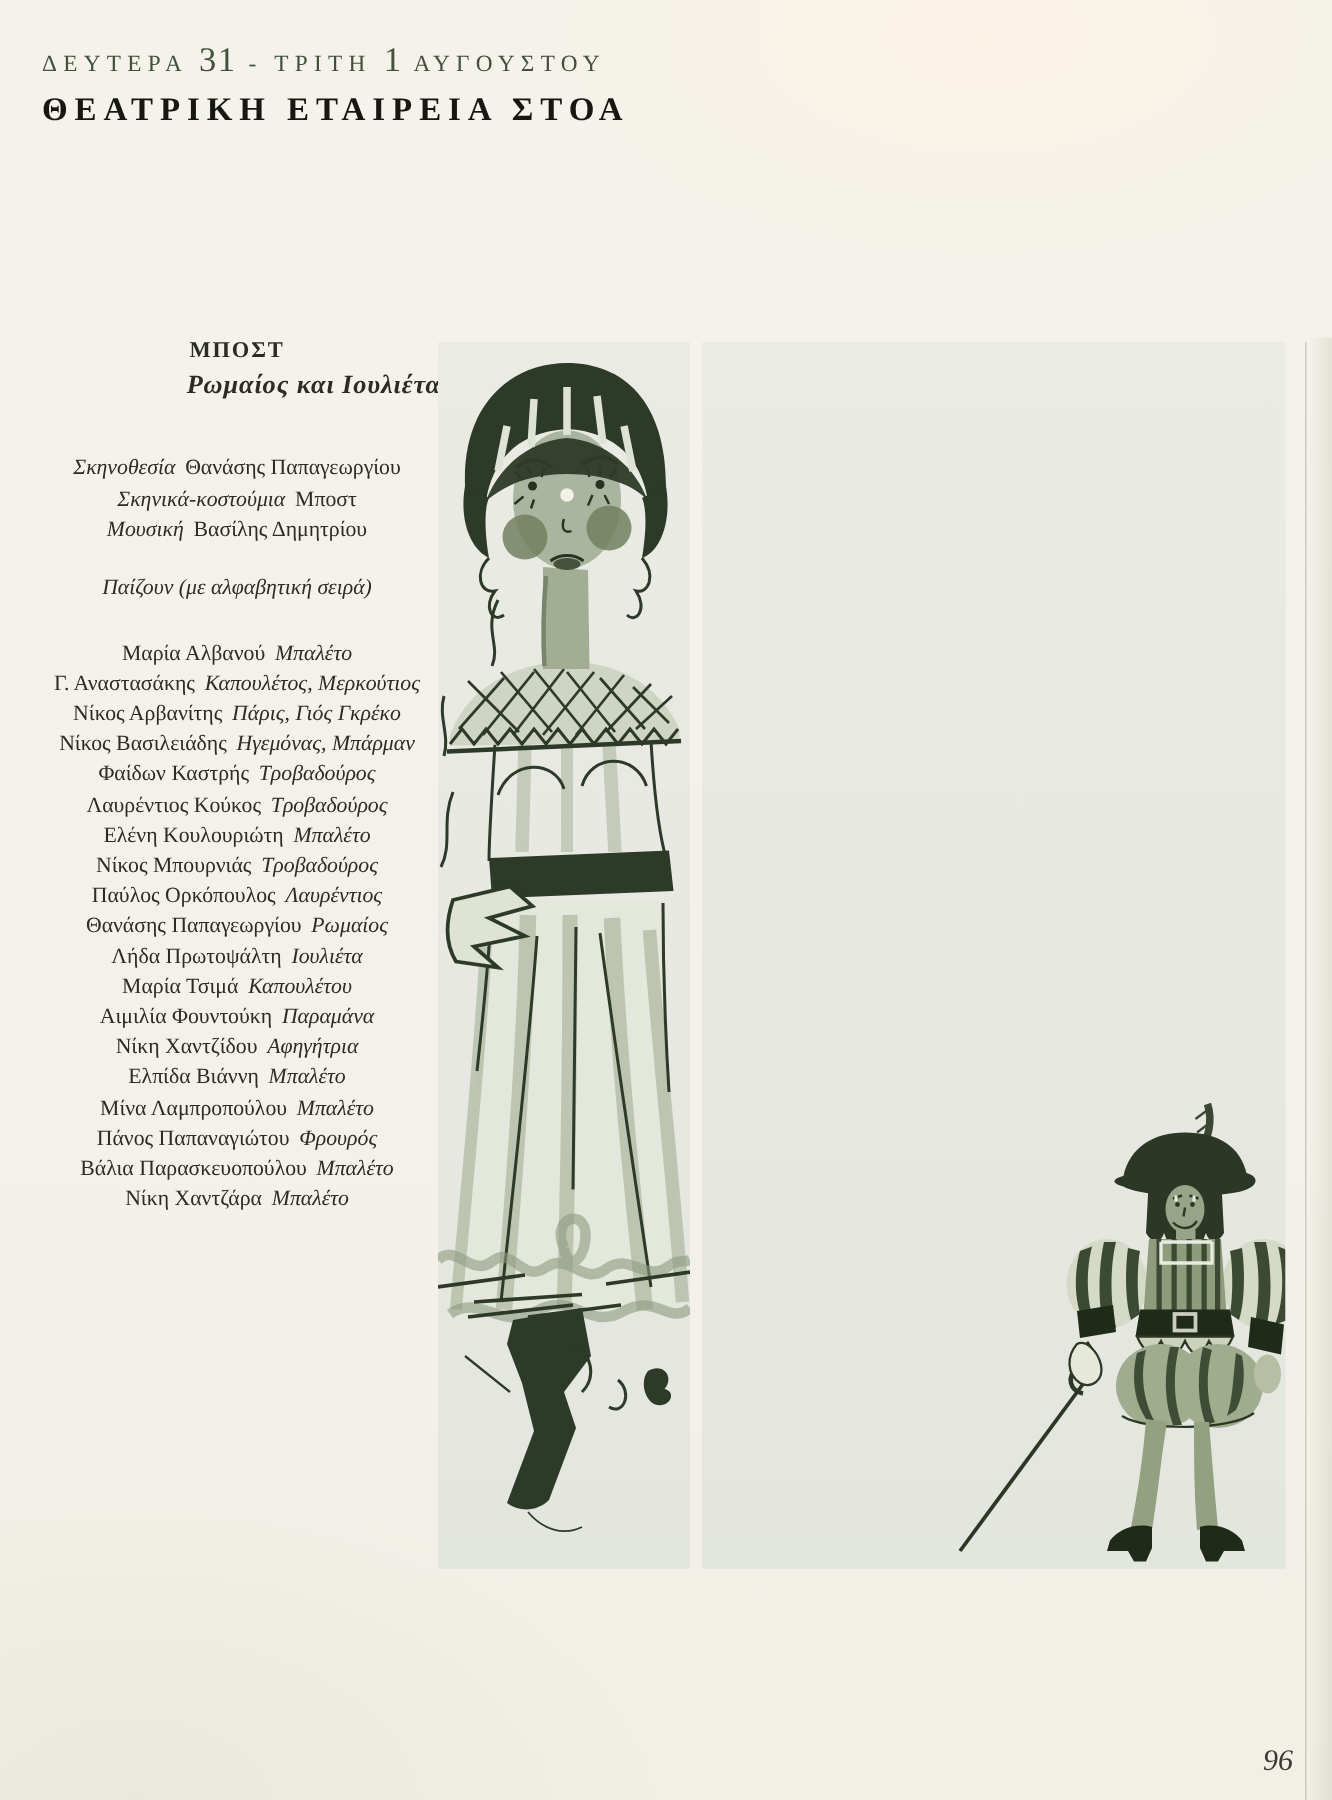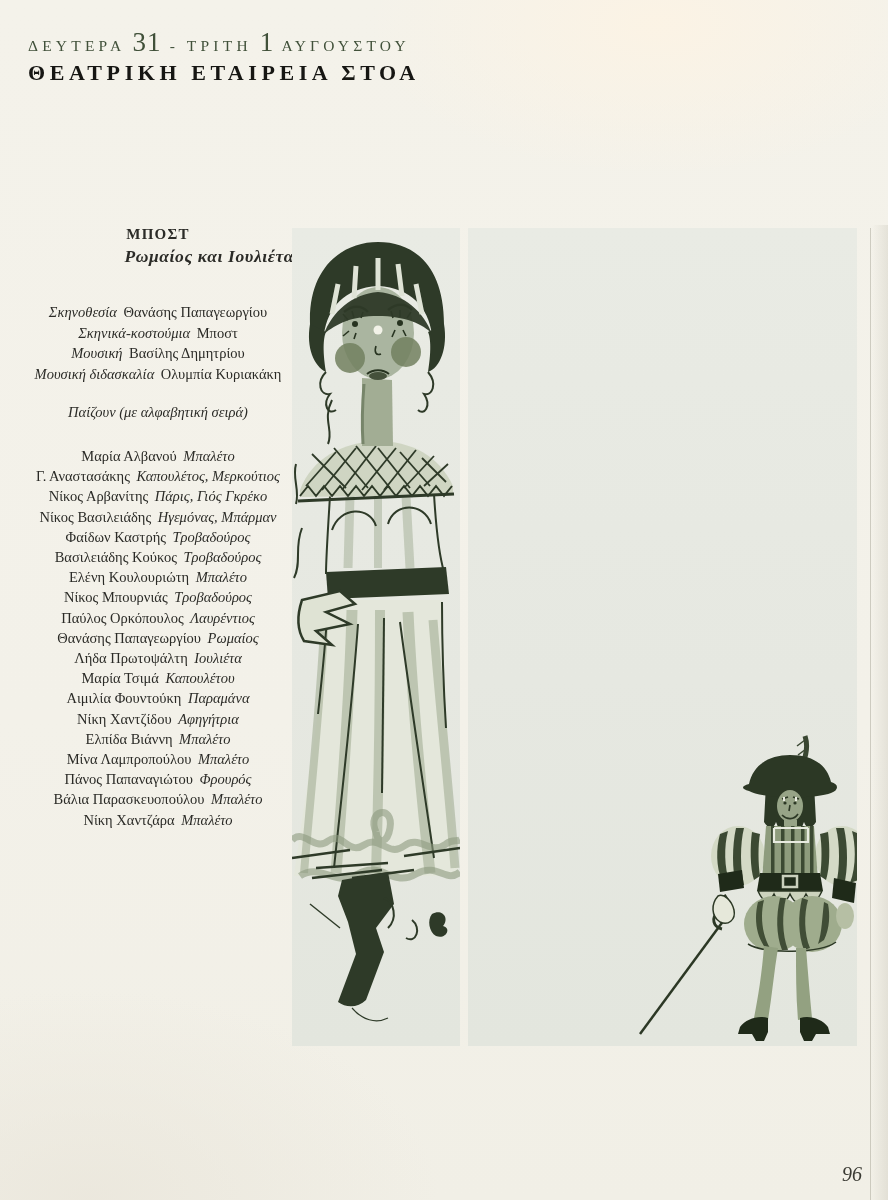--- a/index.html
+++ b/index.html
@@ -16,21 +16,21 @@
     color:#2b2b27;
   }
   
   .edge-strip{position:absolute;top:225px;right:0;width:16px;height:975px;
     background:linear-gradient(90deg,rgba(0,0,0,0),rgba(150,145,128,.16));}
   .edge-line{position:absolute;top:228px;right:17px;width:1px;height:972px;background:rgba(120,116,100,.30);}
 
   
   .date-line{position:absolute;left:28px;top:27px;color:#41513a;
     font-size:15.5px;letter-spacing:4.2px;white-space:nowrap;}
-  .date-line .num{font-size:27px;letter-spacing:1px;}
+  .date-line .num{font-size:23px;letter-spacing:1px;}
   .company-title{position:absolute;left:28px;top:60px;color:#161613;font-weight:bold;
     font-size:22px;letter-spacing:4.6px;white-space:nowrap;}
 
   
   .text-col{position:absolute;left:22px;top:224px;width:272px;text-align:center;
     font-size:14.5px;line-height:20px;}
   .author{font-weight:bold;font-size:15px;letter-spacing:1.2px;}
   .prod-title{font-style:italic;font-weight:bold;font-size:17.5px;letter-spacing:.6px;margin-top:2px;text-align:right;}
   .credits{margin-top:36px;line-height:20.5px;}
   .credit-role{font-style:italic;}
@@ -72,39 +72,38 @@
 
     <div class="credits">
 
         <div class="credit-line"><span class="credit-role">Σκηνοθεσία</span><span class="credit-name">Θανάσης Παπαγεωργίου</span></div>
 
         <div class="credit-line"><span class="credit-role">Σκηνικά-κοστούμια</span><span class="credit-name">Μποστ</span></div>
 
         <div class="credit-line"><span class="credit-role">Μουσική</span><span class="credit-name">Βασίλης Δημητρίου</span></div>
 
 
-        <div class="credit-line"><span class="credit-role">Μουσική διδασκαλία</span><span class="credit-name">Ολυμπία Κυριακάκη</span></div>
       </div>
 
     <div class="cast-heading">Παίζουν (με αλφαβητική σειρά)</div>
 
     <div class="cast-list">
       <div>
 
           <div class="cast-line"><span class="cast-name">Μαρία Αλβανού</span><span class="cast-role">Μπαλέτο</span></div>
 
           <div class="cast-line"><span class="cast-name">Γ. Αναστασάκης</span><span class="cast-role">Καπουλέτος, Μερκούτιος</span></div>
 
           <div class="cast-line"><span class="cast-name">Νίκος Αρβανίτης</span><span class="cast-role">Πάρις, Γιός Γκρέκο</span></div>
 
           <div class="cast-line"><span class="cast-name">Νίκος Βασιλειάδης</span><span class="cast-role">Ηγεμόνας, Μπάρμαν</span></div>
 
           <div class="cast-line"><span class="cast-name">Φαίδων Καστρής</span><span class="cast-role">Τροβαδούρος</span></div>
 
-          <div class="cast-line"><span class="cast-name">Βασιλειάδης Κούκος</span><span class="cast-role">Τροβαδούρος</span></div>
+          <div class="cast-line"><span class="cast-name">Λαυρέντιος Κούκος</span><span class="cast-role">Τροβαδούρος</span></div>
 
           <div class="cast-line"><span class="cast-name">Ελένη Κουλουριώτη</span><span class="cast-role">Μπαλέτο</span></div>
 
           <div class="cast-line"><span class="cast-name">Νίκος Μπουρνιάς</span><span class="cast-role">Τροβαδούρος</span></div>
 
           <div class="cast-line"><span class="cast-name">Παύλος Ορκόπουλος</span><span class="cast-role">Λαυρέντιος</span></div>
 
           <div class="cast-line"><span class="cast-name">Θανάσης Παπαγεωργίου</span><span class="cast-role">Ρωμαίος</span></div>
 
           <div class="cast-line"><span class="cast-name">Λήδα Πρωτοψάλτη</span><span class="cast-role">Ιουλιέτα</span></div>

